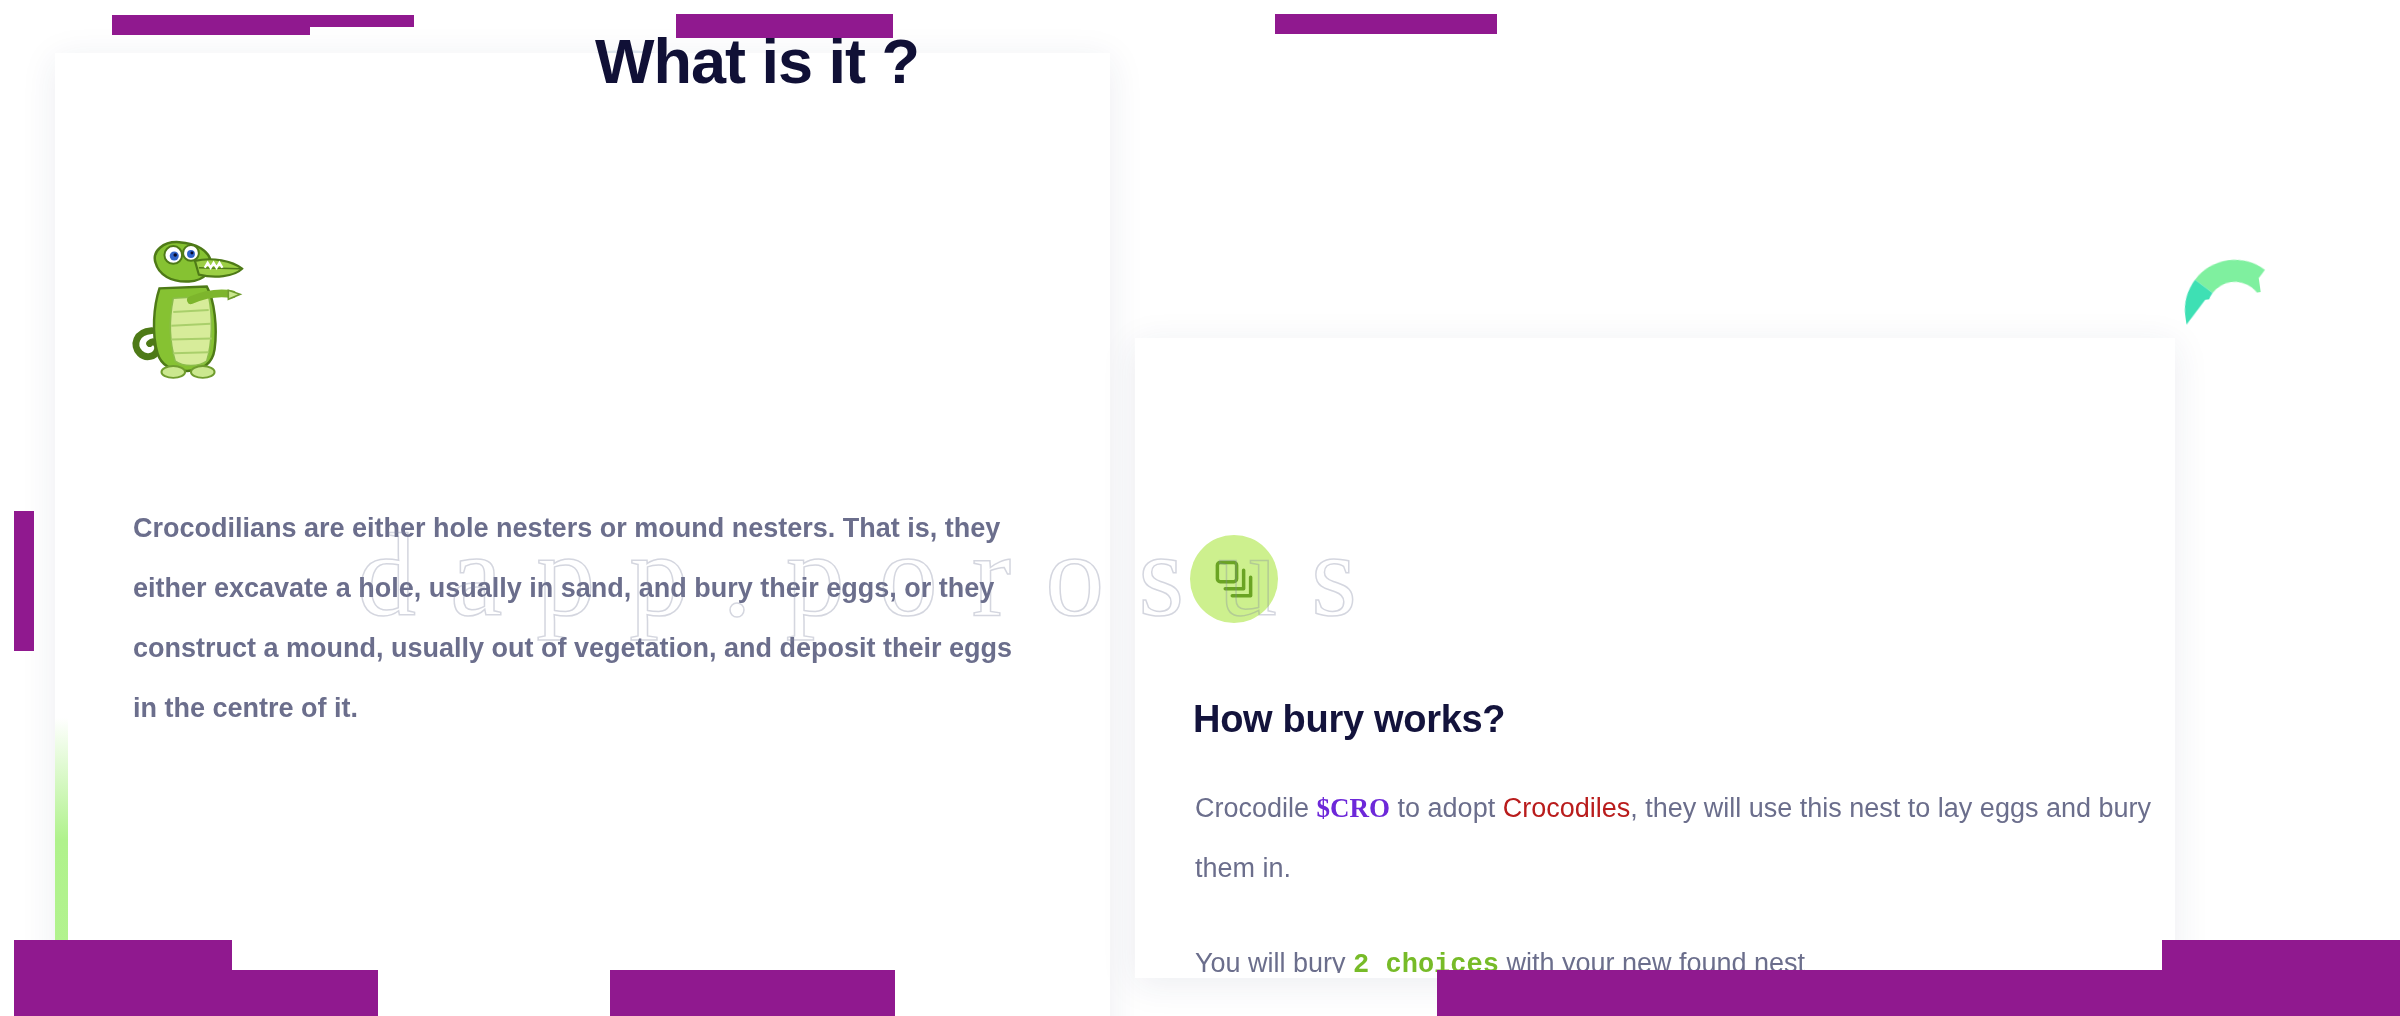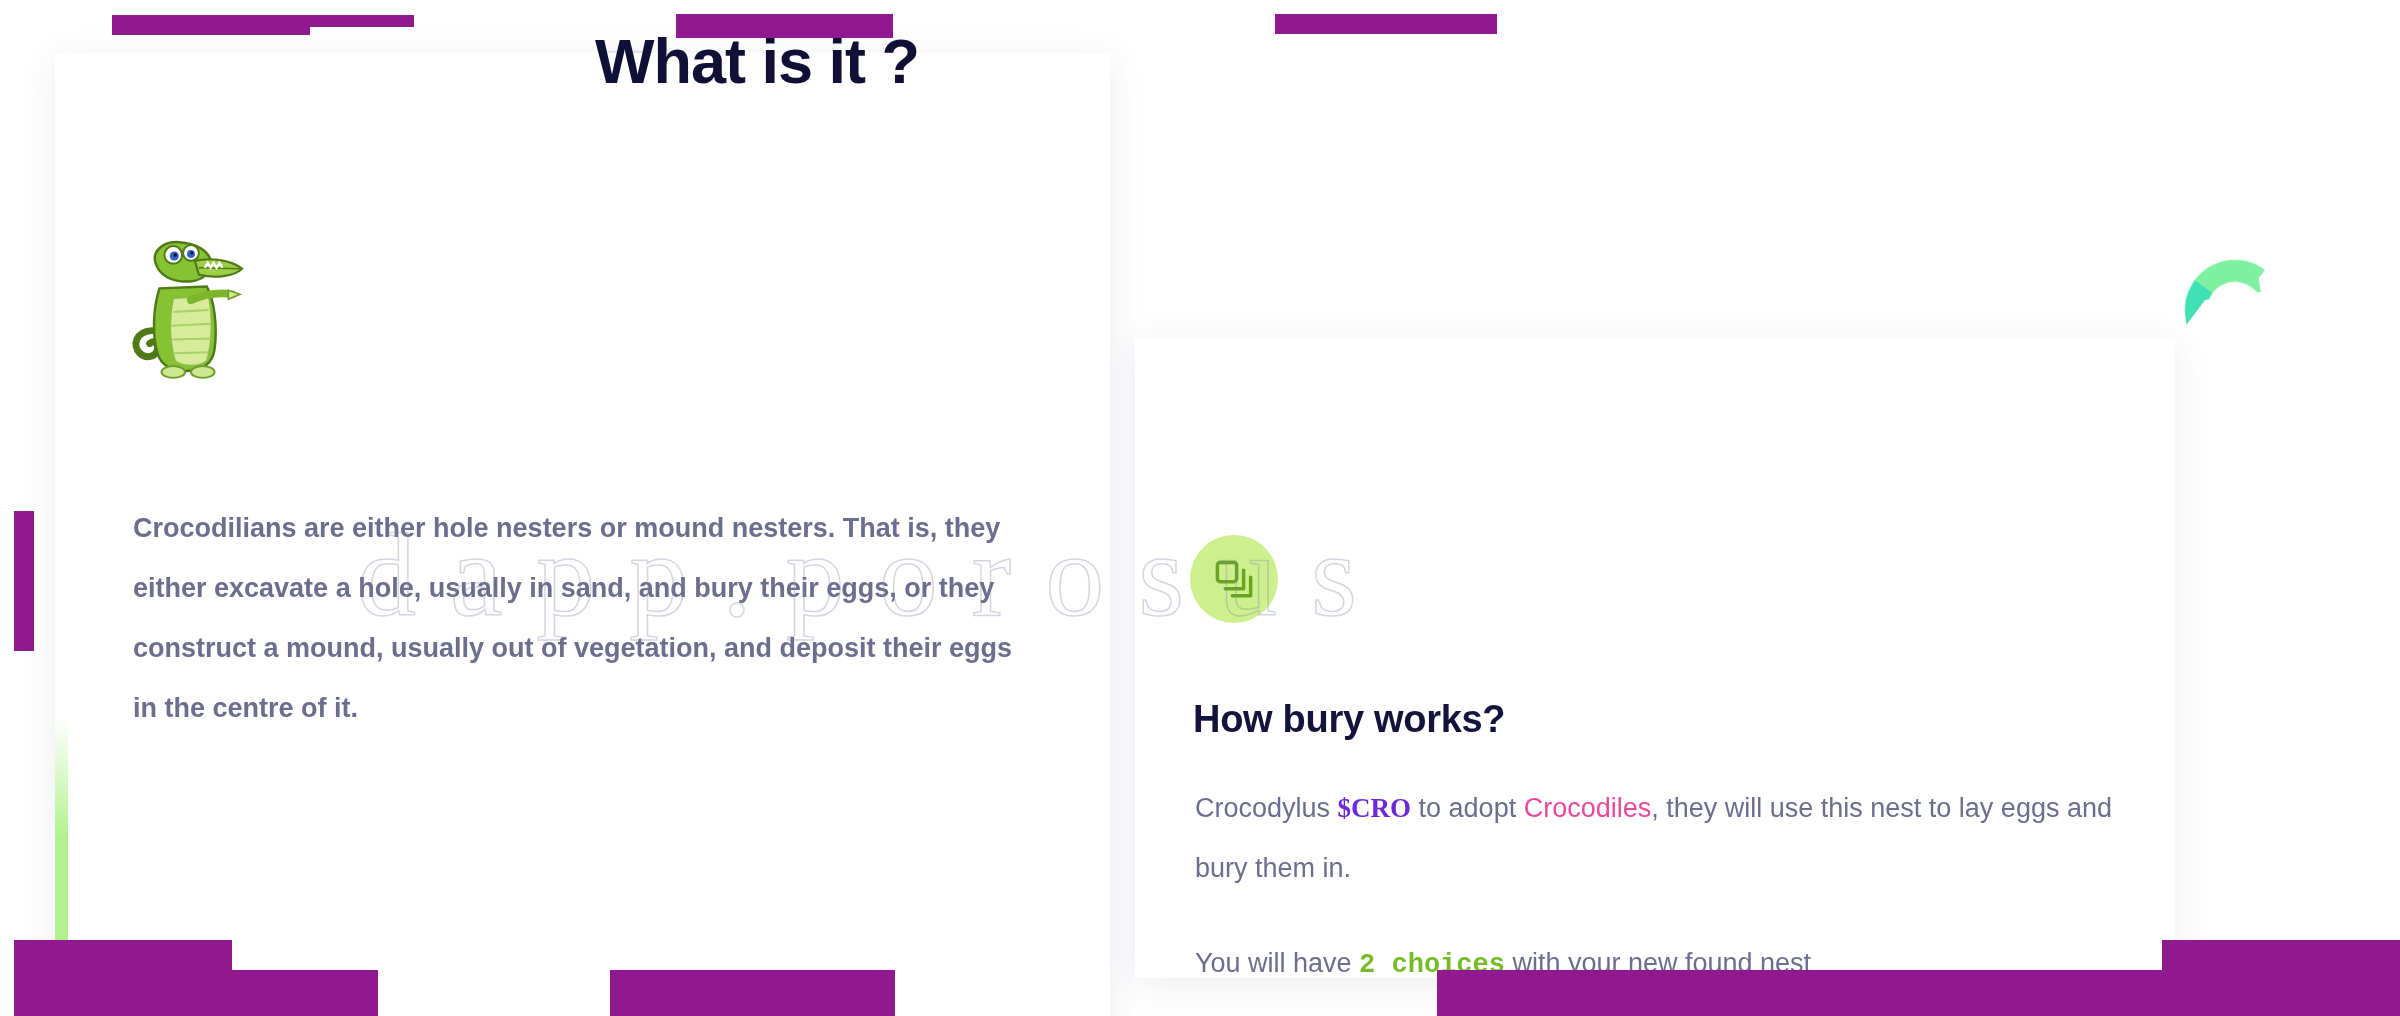--- a/index.html
+++ b/index.html
@@ -149,21 +149,21 @@
 
   .works-body {
     position:absolute;
     left:1195px; top:770px;
     width:960px;
     font-size:27px;
     line-height:60px;
     color:#6b6e8c;
   }
   .works-body .hl-green { color:#6d28d9; font-weight:700;font-family:Liberation Serif, serif; }
-  .works-body .hl-dark  { color:#ec4899; }
+  .works-body .hl-dark  { color:#b91c1c; }
 
   .works-body-2 {
     position:absolute;
     left:1195px; top:925px;
     width:960px;
     font-size:27px;
     line-height:60px;
     color:#6b6e8c;
     overflow:hidden;
     height:40px;
@@ -247,25 +247,25 @@
     <svg viewBox="0 0 24 24" xmlns="http://www.w3.org/2000/svg">
       <rect x="2.5" y="2.5" width="11" height="11" rx="1.6" fill="none" stroke="#6aa423" stroke-width="2"></rect>
       <path d="M7 17.5 h10.5 v-10.5" fill="none" stroke="#6aa423" stroke-width="2" stroke-linecap="round" stroke-linejoin="round"></path>
       <path d="M11 21.5 h10.5 v-10.5" fill="none" stroke="#6aa423" stroke-width="2" stroke-linecap="round" stroke-linejoin="round"></path>
     </svg>
   </div>
 
   <div class="works-title">How bury works?</div>
 
   <div class="works-body">
-    <span>Crocodylus </span><span class="hl-green">$CRO</span><span> to adopt </span><span class="hl-dark">Crocodiles</span><span>, they will use this nest to lay eggs and bury them in.</span>
+    <span>Crocodile </span><span class="hl-green">$CRO</span><span> to adopt </span><span class="hl-dark">Crocodiles</span><span>, they will use this nest to lay eggs and bury them in.</span>
   </div>
 
   <div class="works-body-2">
-    <span>You will have </span><span class="hl-green">2 choices</span><span> with your new found nest</span>
+    <span>You will bury </span><span class="hl-green">2 choices</span><span> with your new found nest</span>
   </div>
 
   <div class="watermark">dapp.porosus</div>
 
   <div class="bar bar-top-left-thin"></div>
   <div class="bar bar-top-left-thick"></div>
   <div class="bar bar-top-center"></div>
   <div class="bar bar-top-right"></div>
   <div class="bar bar-left-vert"></div>
   <div class="bar bar-bottom-left-a"></div>

